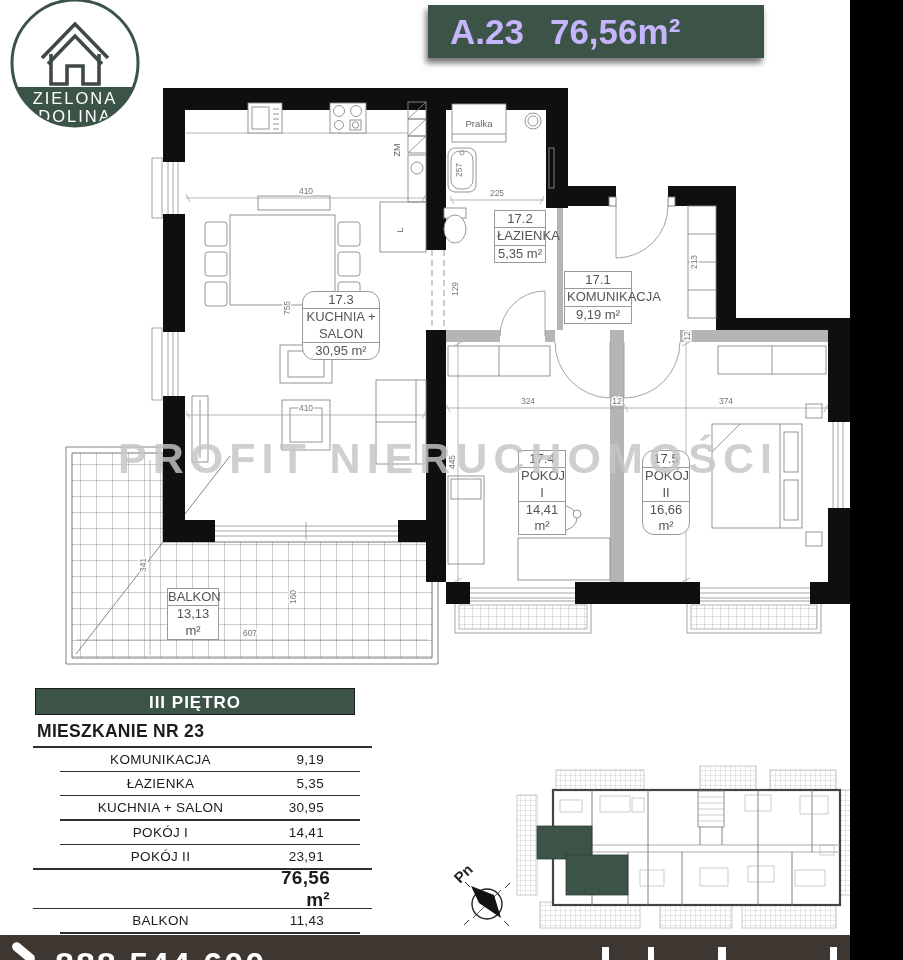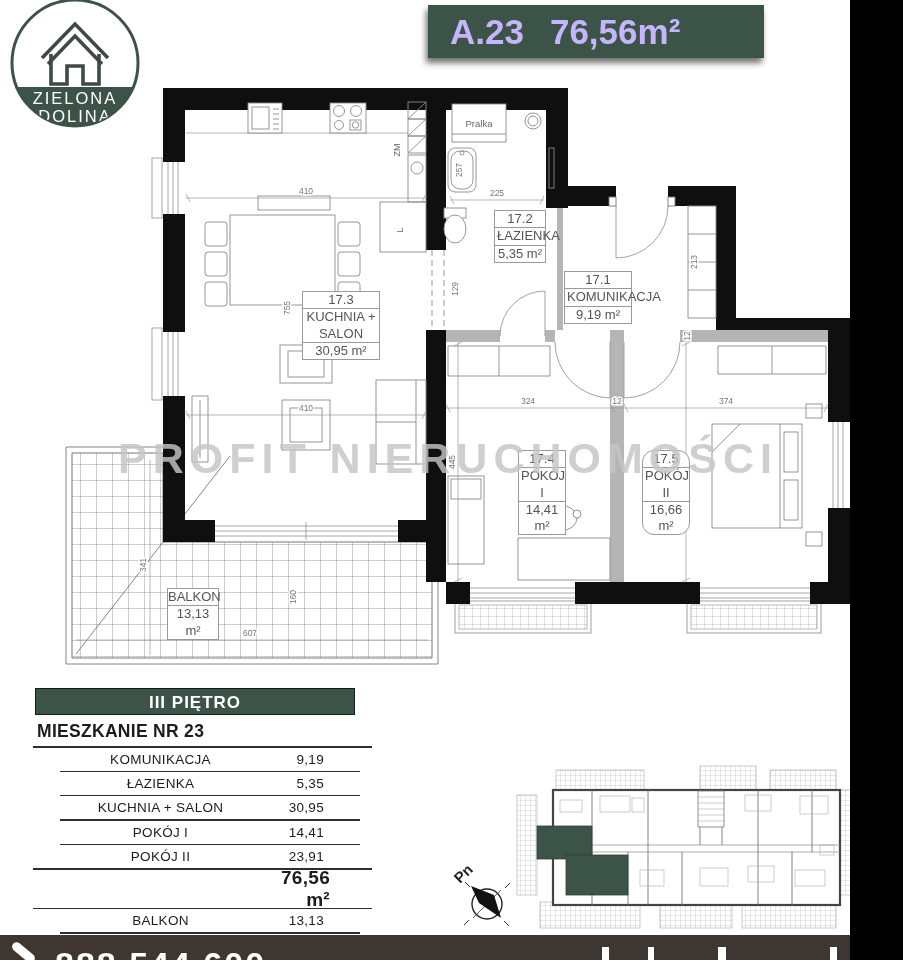--- a/index.html
+++ b/index.html
@@ -285,21 +285,21 @@
 
     <g>
       <circle cx="487" cy="904" r="15" fill="none" stroke="#222" stroke-width="1.4"></circle>
       <path d="M473,918 L501,890" stroke="#333" stroke-width="0.8" fill="none"></path>
       <path d="M470,887 L465,882 M504,921 L509,926 M469,920 L464,925 M505,888 L510,883" stroke="#333" stroke-width="1" fill="none"></path>
       <polygon points="471,886 494,895 501,918 479,903" fill="#111"></polygon>
       <text x="460" y="884" font-size="15" font-weight="bold" fill="#222" transform="rotate(-44 460 884)">Pn</text>
     </g>
   </svg>
 
-  <div class="rlabel" style="left:302px;top:291px;width:76px;">
+  <div class="rlabel" style="left:302px;top:291px;width:76px;border-radius:12px;">
     <span>17.3</span>
     <span class="nm">KUCHNIA + SALON</span>
     <span>30,95 m²</span>
   </div>
   <div class="rlabel" style="left:494px;top:210px;width:50px;">
     <span>17.2</span>
     <span class="nm">ŁAZIENKA</span>
     <span>5,35 m²</span>
   </div>
   <div class="rlabel" style="left:564px;top:271px;width:66px;">
@@ -376,21 +376,21 @@
       <div class="val">23,91</div>
     </div>
     <div class="rule full" style="height:1.8px"></div>
     <div class="trow total">
       <div class="lab"></div>
       <div class="val">76,56 m²</div>
     </div>
     <div class="rule full" style="height:1.8px"></div>
     <div class="trow">
       <div class="lab">BALKON</div>
-      <div class="val">13,13</div>
+      <div class="val">11,43</div>
     </div>
     <div class="rule inner"></div>
   </div>
 
   <div class="footer">
     <span class="ph-icon"></span>
     <span class="phone">888 544 600</span>
     <span class="stroke" style="left:602px;width:7px;"></span>
     <span class="stroke" style="left:648px;width:6px;"></span>
     <span class="stroke" style="left:718px;width:8px;"></span>

